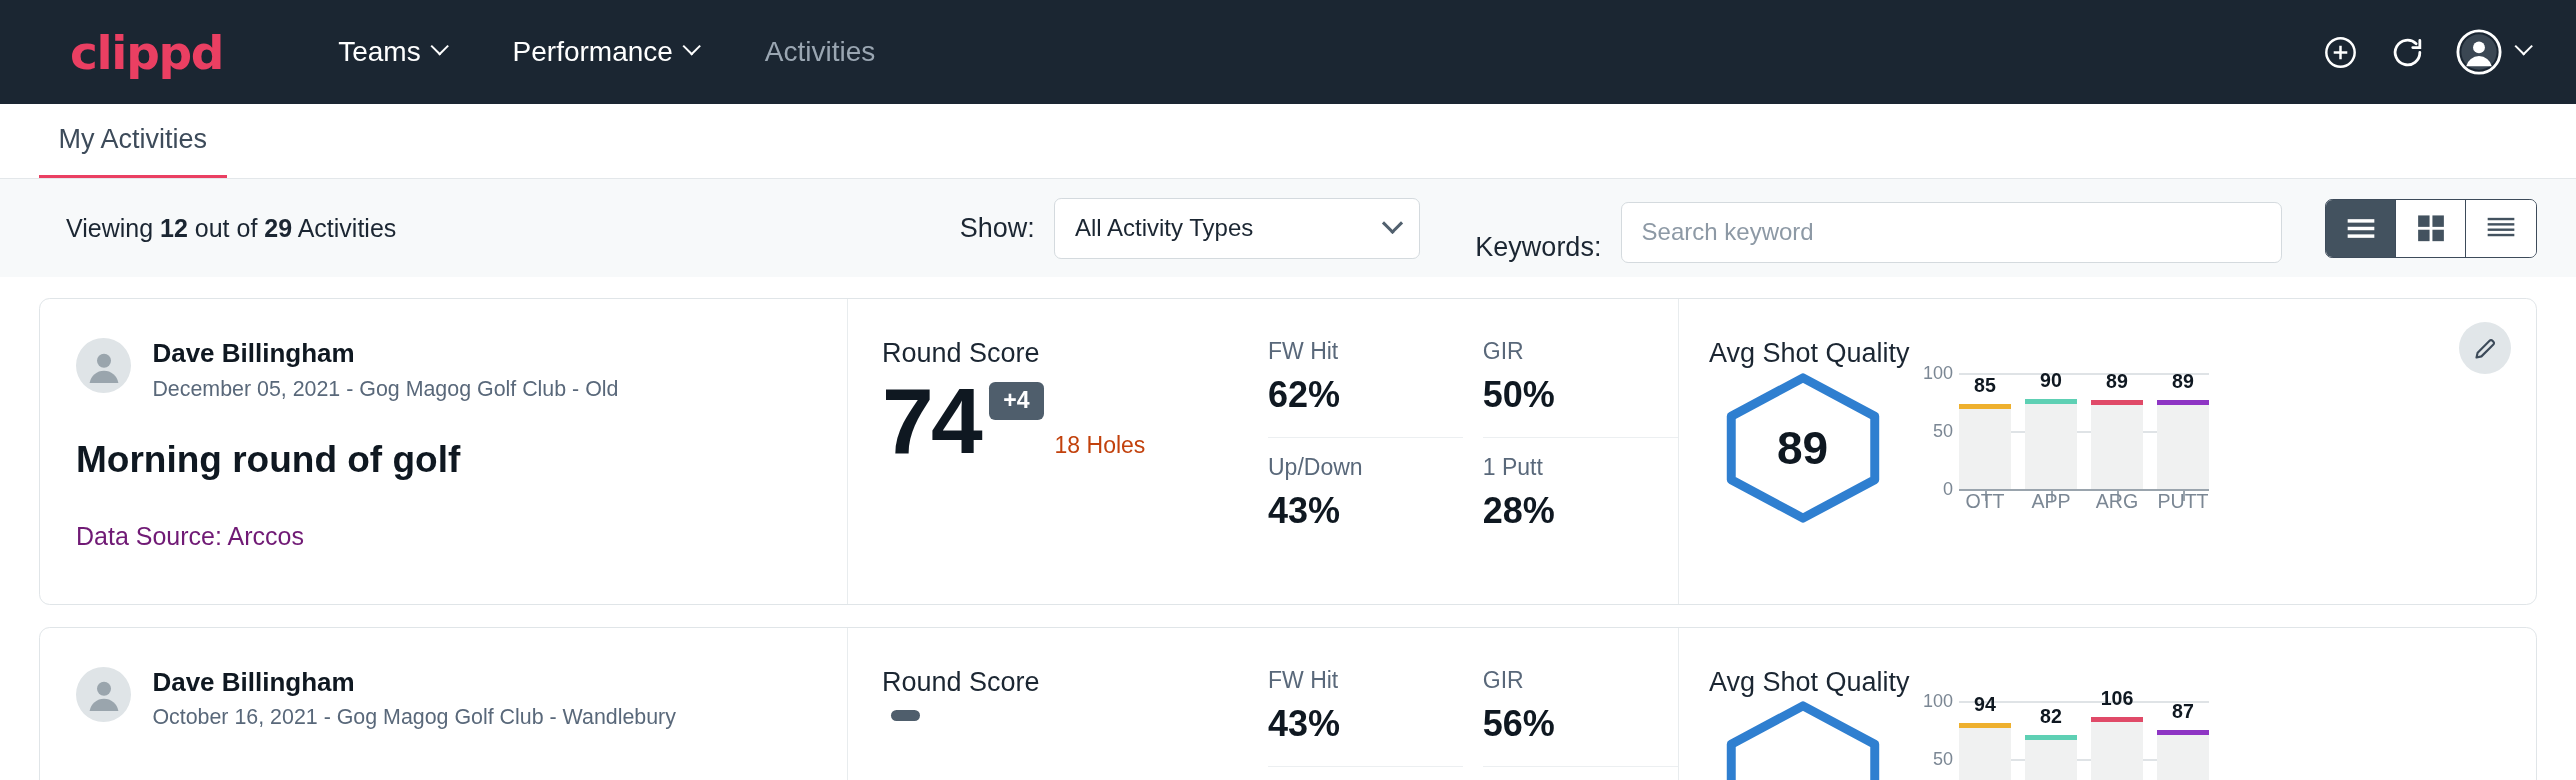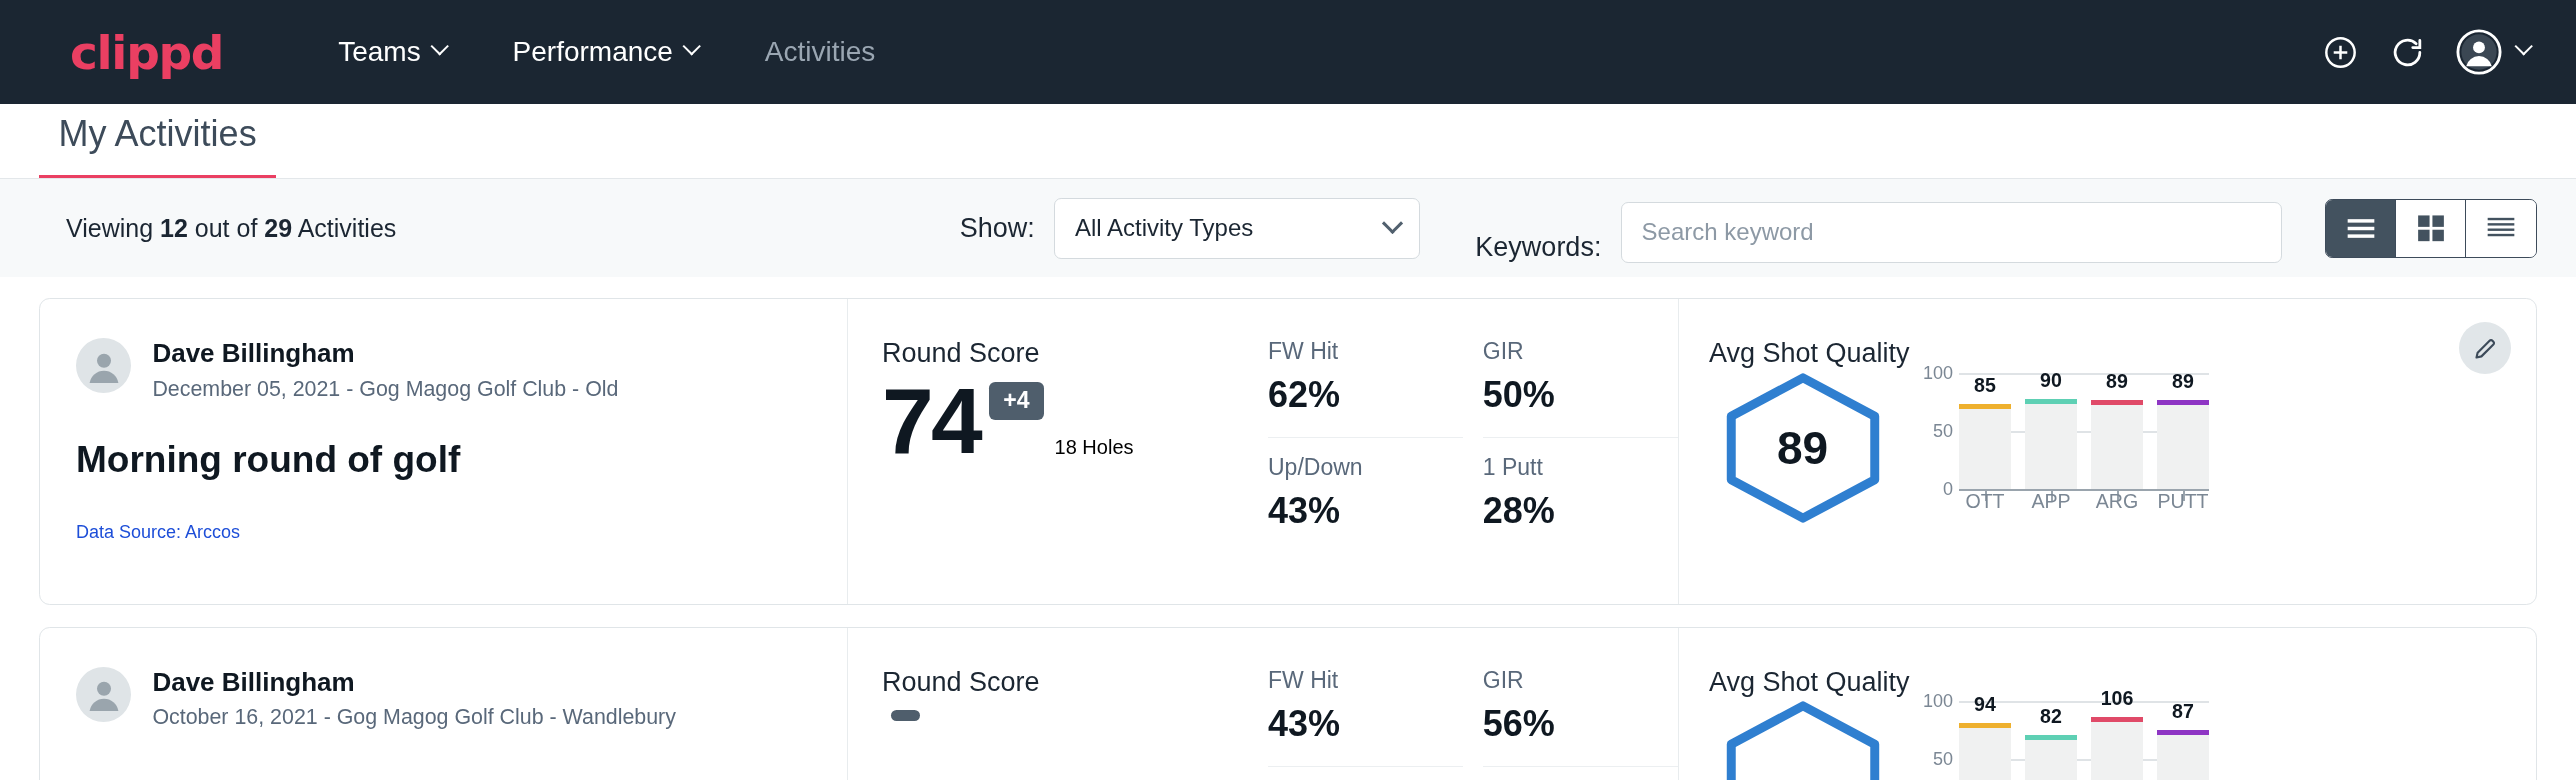--- a/index.html
+++ b/index.html
@@ -54,21 +54,21 @@
   
   .tabbar {
     height: 75px;
     background: #ffffff;
     border-bottom: 1.8px solid #e3e7ea;
     display: flex;
     align-items: flex-end;
     padding-left: 39px;
   }
   .tab {
-    font-size: 36px;
+    font-size: 27px;
     color: #3d4b5a;
     padding: 0 19.6px 19.6px 19.6px;
     border-bottom: 3.6px solid transparent;
     cursor: pointer;
   }
   .tab.active { border-bottom-color: #ea3f62; color: #3d4b5a; }
 
   
   .filterbar {
     height: 98px;
@@ -150,42 +150,42 @@
   .who { display: flex; align-items: flex-start; gap: 21.4px; }
   .av {
     width: 55px; height: 55px; border-radius: 50%;
     background: #dfe4e7;
     display:flex; align-items:center; justify-content:center;
     flex: 0 0 auto;
   }
   .pname { font-size: 26px; font-weight: 700; color: #0f1821; line-height: 1.2; }
   .pmeta { font-size: 21.4px; color: #59687a; margin-top: 7.1px; }
   .ctitle { font-size: 37px; font-weight: 700; color: #0f1821; margin-top: 37px; }
-  .csrc { font-size: 18px; color: #1d4ed8; margin-top: 41px; }
+  .csrc { font-size: 25px; color: #701a75; margin-top: 41px; }
 
   .col-b {
     width: 420px;
     padding: 39px 0 0 34px;
   }
   .sec-h { font-size: 27px; color: #1b2632; }
   .score-row { display: flex; align-items: flex-end; margin-top: 5.4px; }
   .score-num {
     font-size: 93px; font-weight: 700; color: #0f1821;
     line-height: 1; letter-spacing: -2.7px;
   }
   .badge {
     background: #4f5e6c; color: #fff;
     font-size: 23px; font-weight: 700;
     border-radius: 6.2px;
     padding: 5.4px 14.3px;
     margin-left: 9px;
     align-self: flex-start;
     margin-top: 7.1px;
   }
-  .holes { font-size: 20px; color: #000000; margin-left: 10.7px; padding-bottom: 9px; }
+  .holes { font-size: 23px; color: #c2410c; margin-left: 10.7px; padding-bottom: 9px; }
 
   .col-c {
     width: 411px;
     padding: 39px 0 0 0;
     border-right: 1.8px solid #e8ecee;
   }
   .stat-grid { display: grid; grid-template-columns: 1fr 1fr; column-gap: 19.6px; }
   .stat { padding-right: 21.4px; }
   .stat-l { font-size: 23px; color: #59687a; }
   .stat-v { font-size: 36px; font-weight: 700; color: #0f1821; margin-top: 9px; }

